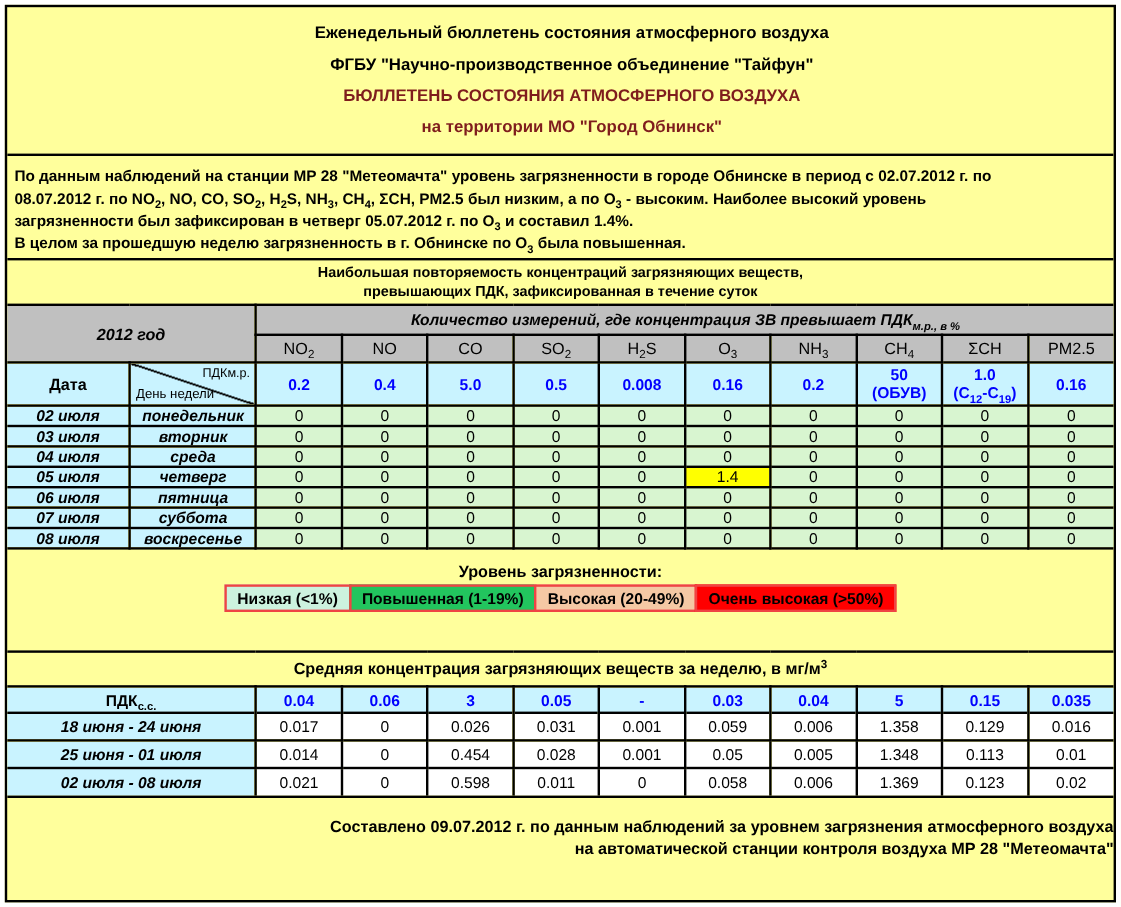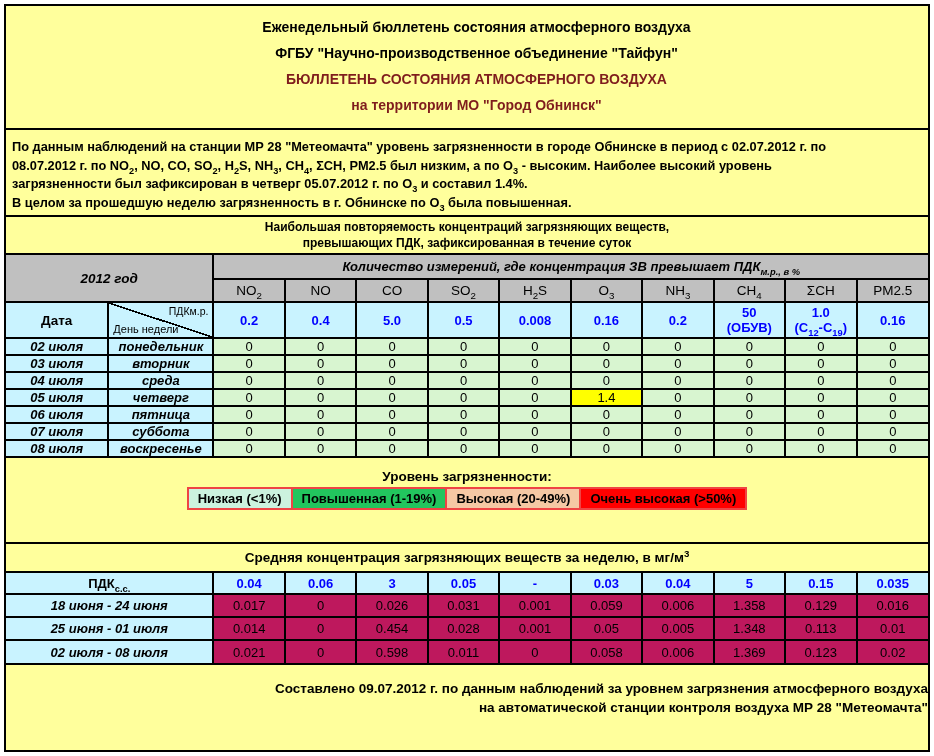--- a/index.html
+++ b/index.html
@@ -50,21 +50,21 @@
   .legend-row{display:flex;justify-content:center;}
   .legend-cell{border:2px solid #ef4444;margin-left:-2px;padding:1px 9px;font-weight:bold;font-size:13px;line-height:17px;white-space:nowrap;}
   .legend-cell:first-child{margin-left:0;}
   
   #table2 .title-row td{background:#FFFF9C;font-weight:bold;font-size:13.5px;height:27px;}
   #table2 tr.pdk2-row{height:22px;}
   #table2 td.pdk2-label{font-weight:bold;margin-top:14px;}
   #table2 td.pdk2-val{color:#0000FF;font-weight:bold;}
   #table2 tr.data2-row{height:23px;}
   #table2 td.week-label{font-weight:bold;font-style:italic;}
-  #table2 td.val2{background:#be185d;}
+  #table2 td.val2{background:#ffffff;}
   
   .footer{padding:14px 0 0;flex:1;}
   .f-line{text-align:right;font-weight:bold;font-size:13.5px;line-height:19px;}
 </style>
 </head>
 <body>
 
 <div class="page">
   <div class="inner">
 

